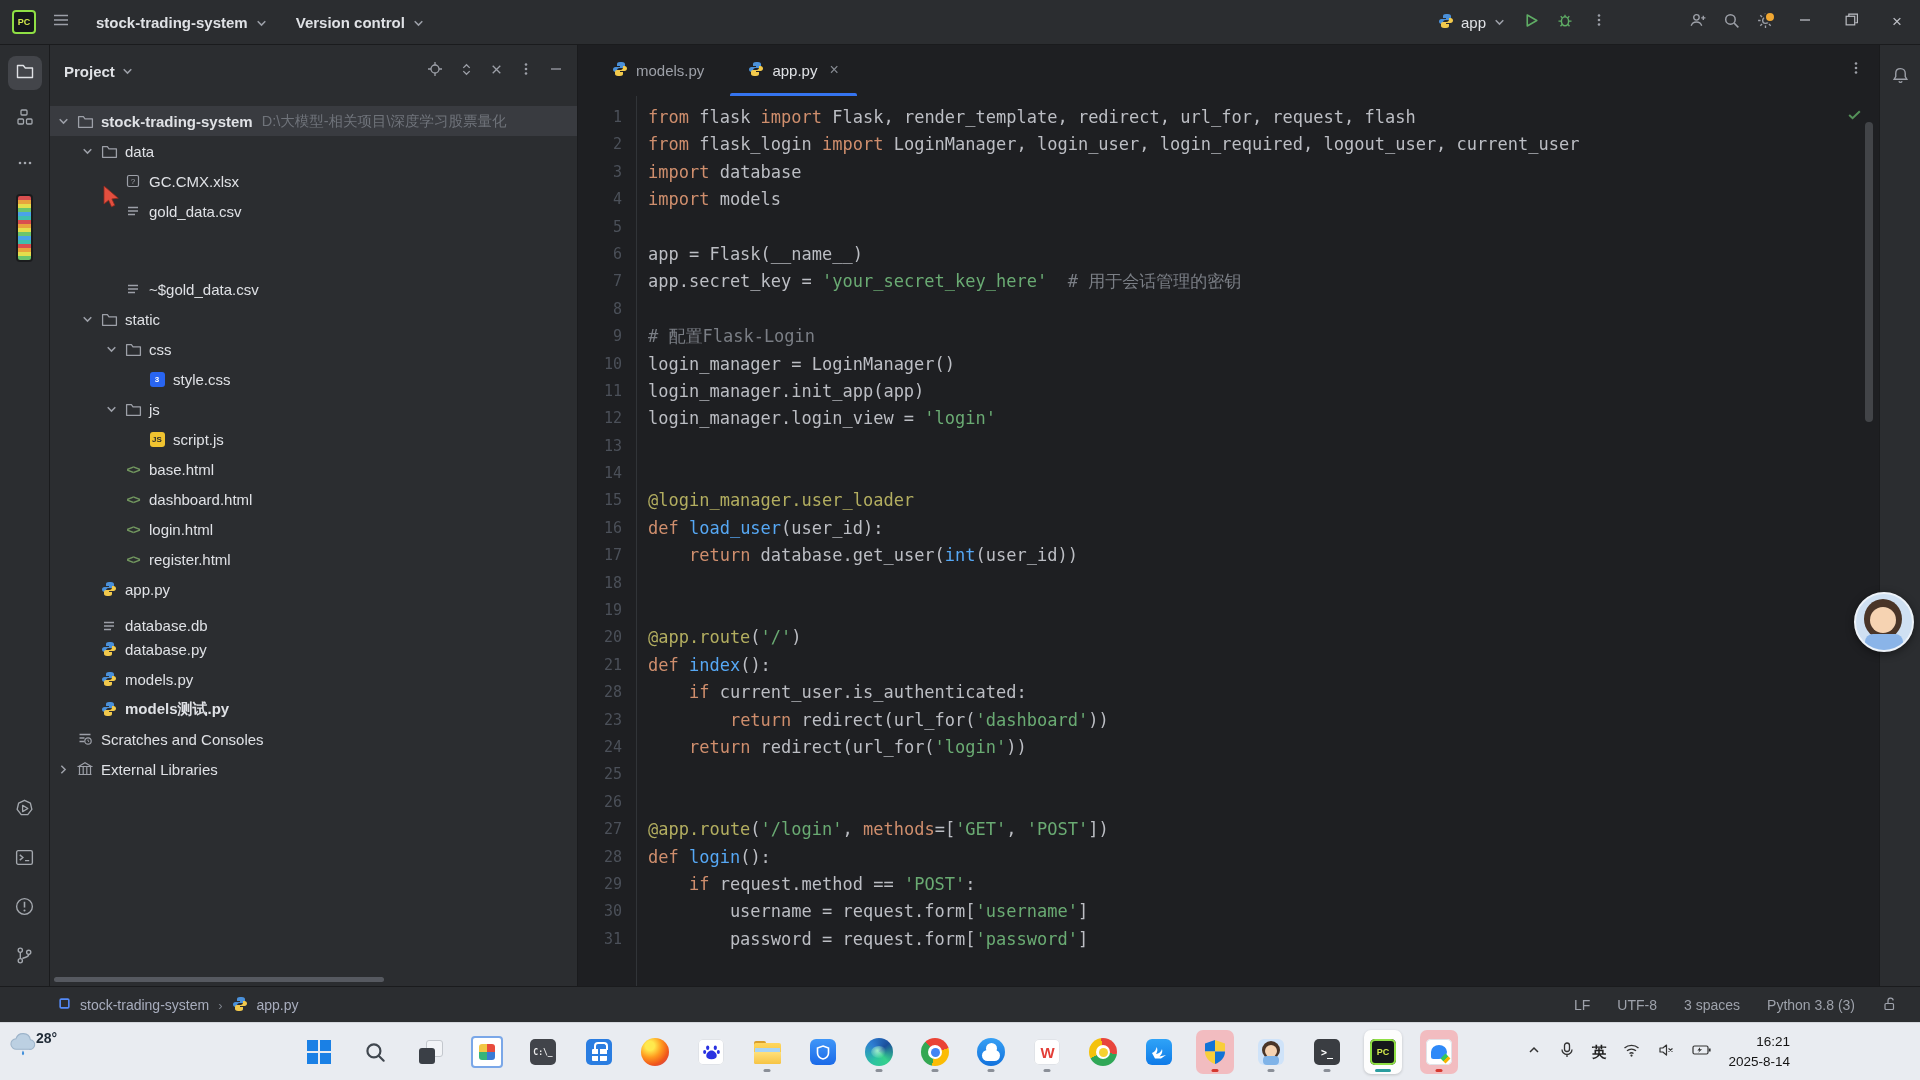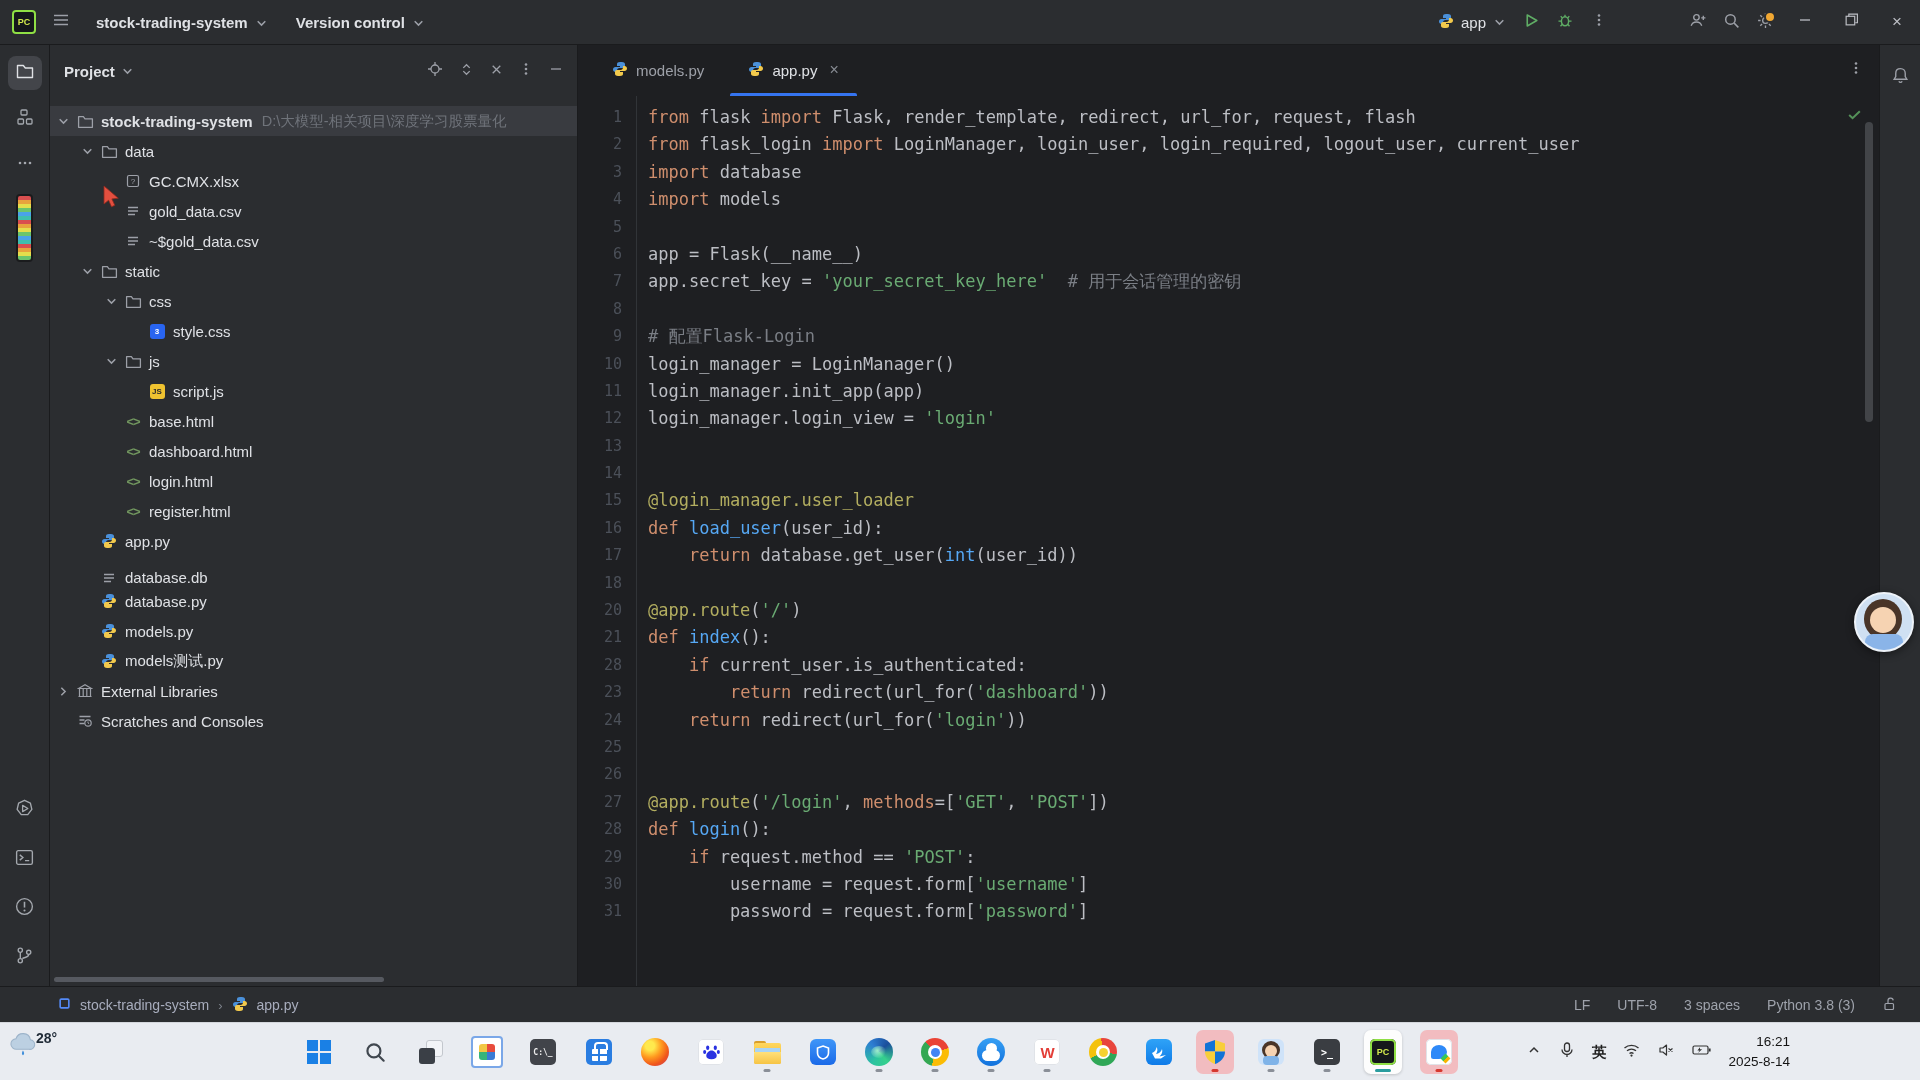--- a/index.html
+++ b/index.html
@@ -322,21 +322,21 @@
         </div>
         <div class="trow" style="padding-left: 50px;">
           <span class="tchev"></span>
           <span class="ticon">
             <svg width="16" height="16" viewBox="0 0 16 16">
               <path d="M3 4.5h10M3 8h10M3 11.5h7" stroke="currentColor" stroke-width="1.3"></path>
             </svg>
           </span>
           <span class="tlabel">gold_data.csv</span>
         </div>
-        <div class="trow" style="padding-left: 50px;">
+        <div class="trow" style="padding-left: 50px; margin-top: 48px;">
           <span class="tchev"></span>
           <span class="ticon">
             <svg width="16" height="16" viewBox="0 0 16 16">
               <path d="M3 4.5h10M3 8h10M3 11.5h7" stroke="currentColor" stroke-width="1.3"></path>
             </svg>
           </span>
           <span class="tlabel">~$gold_data.csv</span>
         </div>
         <div class="trow" style="padding-left: 26px;">
           <span class="tchev">
@@ -451,53 +451,53 @@
         <div class="trow" style="padding-left: 26px;">
           <span class="tchev"></span>
           <span class="ticon">
             <svg width="16" height="16" viewBox="0 0 16 16">
               <path d="M8 1C6 1 5 1.8 5 3v2h3v1H3.5C2 6 1 7 1 8.5S2 11 3.5 11H5V9.5C5 8 6 7 7.5 7H11c1.2 0 2-.8 2-2V3c0-1.2-1.5-2-3-2z" fill="#4a90d9"></path>
               <path d="M8 15c2 0 3-.8 3-2v-2H8v-1h4.5c1.5 0 2.5-1 2.5-2.5S14 5 12.5 5H11v1.5C11 8 10 9 8.5 9H5c-1.2 0-2 .8-2 2v2c0 1.2 1.5 2 3 2z" fill="#f2c94c"></path>
             </svg>
           </span>
           <span class="tlabel">models.py</span>
         </div>
-        <div class="trow" style="padding-left: 26px;">
+        <div class="trow" style="padding-left: 26px; font-weight: bold;">
           <span class="tchev"></span>
           <span class="ticon">
             <svg width="16" height="16" viewBox="0 0 16 16">
               <path d="M8 1C6 1 5 1.8 5 3v2h3v1H3.5C2 6 1 7 1 8.5S2 11 3.5 11H5V9.5C5 8 6 7 7.5 7H11c1.2 0 2-.8 2-2V3c0-1.2-1.5-2-3-2z" fill="#4a90d9"></path>
               <path d="M8 15c2 0 3-.8 3-2v-2H8v-1h4.5c1.5 0 2.5-1 2.5-2.5S14 5 12.5 5H11v1.5C11 8 10 9 8.5 9H5c-1.2 0-2 .8-2 2v2c0 1.2 1.5 2 3 2z" fill="#f2c94c"></path>
             </svg>
           </span>
           <span class="tlabel">models测试.py</span>
+        </div>
+        <div class="trow" style="padding-left: 2px;">
+          <span class="tchev"></span>
+          <span class="ticon">
+            <svg width="16" height="16" viewBox="0 0 16 16">
+              <path d="M2.5 3.5h11M2.5 7h5M2.5 10.5h5" stroke="currentColor" stroke-width="1.3"></path>
+              <circle cx="11" cy="10" r="3.2" fill="none" stroke="currentColor" stroke-width="1.2"></circle>
+              <path d="M11 8.5V10l1.2.8" stroke="currentColor" stroke-width="1" fill="none"></path>
+            </svg>
+          </span>
+          <span class="tlabel">Scratches and Consoles</span>
         </div>
         <div class="trow" style="padding-left: 2px;">
           <span class="tchev">
             <svg width="13" height="13" viewBox="0 0 12 12">
               <path d="M4 2.5L7.5 6 4 9.5" fill="none" stroke="currentColor" stroke-width="1.4"></path>
             </svg>
           </span>
           <span class="ticon">
             <svg width="16" height="16" viewBox="0 0 16 16">
               <path d="M2.5 6v7.5M6.2 6v7.5M9.8 6v7.5M13.5 6v7.5M1.5 13.5h13M1.5 5.5h13L8 1.8z" fill="none" stroke="currentColor" stroke-width="1.2"></path>
             </svg>
           </span>
           <span class="tlabel">External Libraries</span>
-        </div>
-        <div class="trow" style="padding-left: 2px;">
-          <span class="tchev"></span>
-          <span class="ticon">
-            <svg width="16" height="16" viewBox="0 0 16 16">
-              <path d="M2.5 3.5h11M2.5 7h5M2.5 10.5h5" stroke="currentColor" stroke-width="1.3"></path>
-              <circle cx="11" cy="10" r="3.2" fill="none" stroke="currentColor" stroke-width="1.2"></circle>
-              <path d="M11 8.5V10l1.2.8" stroke="currentColor" stroke-width="1" fill="none"></path>
-            </svg>
-          </span>
-          <span class="tlabel">Scratches and Consoles</span>
         </div>
       </div>
     <div class="hscroll"></div>
   </div>
 
   <div class="editor">
     <div class="tabbar">
       <span class="tabs-holder" style="display:flex">
           <div class="etab">
             <span><svg width="16" height="16" viewBox="0 0 16 16">
@@ -534,20 +534,21 @@
           <div class="cline"><span class="ln">9</span><span class="lc"><span class="c-cm"># 配置Flask-Login</span></span></div>
           <div class="cline"><span class="ln">10</span><span class="lc"><span class="c-pl">login_manager = LoginManager()</span></span></div>
           <div class="cline"><span class="ln">11</span><span class="lc"><span class="c-pl">login_manager.init_app(app)</span></span></div>
           <div class="cline"><span class="ln">12</span><span class="lc"><span class="c-pl">login_manager.login_view = </span><span class="c-st">'login'</span></span></div>
           <div class="cline"><span class="ln">13</span><span class="lc"></span></div>
           <div class="cline"><span class="ln">14</span><span class="lc"></span></div>
           <div class="cline"><span class="ln">15</span><span class="lc"><span class="c-dc">@login_manager.user_loader</span></span></div>
           <div class="cline"><span class="ln">16</span><span class="lc"><span class="c-kw">def </span><span class="c-fn">load_user</span><span class="c-pl">(user_id):</span></span></div>
           <div class="cline"><span class="ln">17</span><span class="lc"><span class="c-pl">    </span><span class="c-kw">return</span><span class="c-pl"> database.get_user(</span><span class="c-fn">int</span><span class="c-pl">(user_id))</span></span></div>
           <div class="cline"><span class="ln">18</span><span class="lc"></span></div>
+          <div class="cline"><span class="ln">19</span><span class="lc"></span></div>
           <div class="cline"><span class="ln">20</span><span class="lc"><span class="c-dc">@app.route</span><span class="c-pl">(</span><span class="c-st">'/'</span><span class="c-pl">)</span></span></div>
           <div class="cline"><span class="ln">21</span><span class="lc"><span class="c-kw">def </span><span class="c-fn">index</span><span class="c-pl">():</span></span></div>
           <div class="cline"><span class="ln">28</span><span class="lc"><span class="c-pl">    </span><span class="c-kw">if</span><span class="c-pl"> current_user.is_authenticated:</span></span></div>
           <div class="cline"><span class="ln">23</span><span class="lc"><span class="c-pl">        </span><span class="c-kw">return</span><span class="c-pl"> redirect(url_for(</span><span class="c-st">'dashboard'</span><span class="c-pl">))</span></span></div>
           <div class="cline"><span class="ln">24</span><span class="lc"><span class="c-pl">    </span><span class="c-kw">return</span><span class="c-pl"> redirect(url_for(</span><span class="c-st">'login'</span><span class="c-pl">))</span></span></div>
           <div class="cline"><span class="ln">25</span><span class="lc"></span></div>
           <div class="cline"><span class="ln">26</span><span class="lc"></span></div>
           <div class="cline"><span class="ln">27</span><span class="lc"><span class="c-dc">@app.route</span><span class="c-pl">(</span><span class="c-st">'/login'</span><span class="c-pl">, </span><span class="c-kw">methods</span><span class="c-pl">=[</span><span class="c-st">'GET'</span><span class="c-pl">, </span><span class="c-st">'POST'</span><span class="c-pl">])</span></span></div>
           <div class="cline"><span class="ln">28</span><span class="lc"><span class="c-kw">def </span><span class="c-fn">login</span><span class="c-pl">():</span></span></div>
           <div class="cline"><span class="ln">29</span><span class="lc"><span class="c-pl">    </span><span class="c-kw">if</span><span class="c-pl"> request.method == </span><span class="c-st">'POST'</span><span class="c-pl">:</span></span></div>

